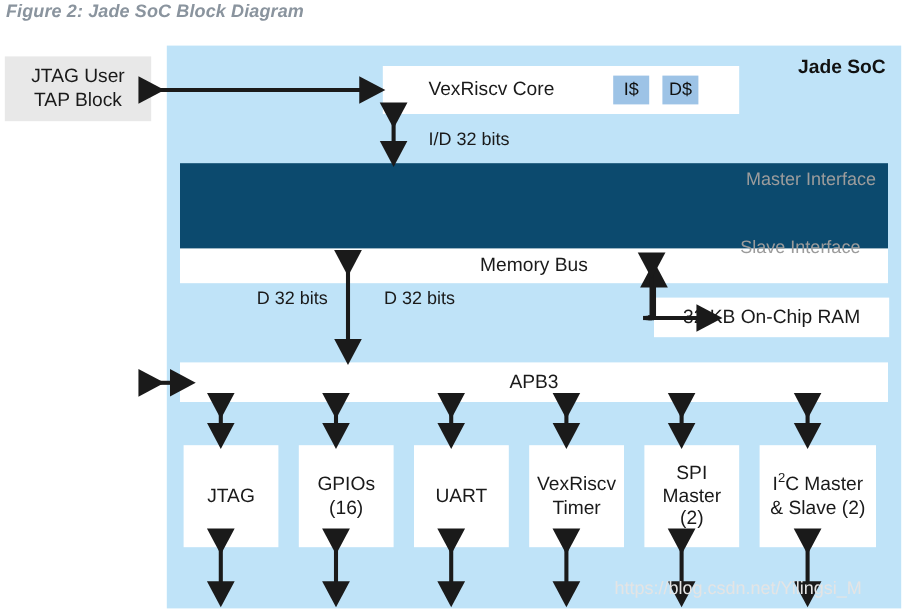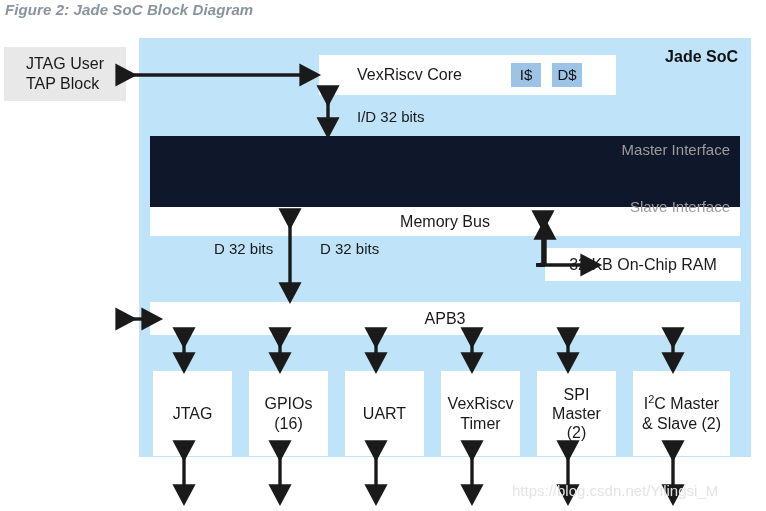--- a/index.html
+++ b/index.html
@@ -29,21 +29,21 @@
     letter-spacing: 0.1px;
     white-space: nowrap;
   }
 
   
   #soc-container {
     position: absolute;
     left: 139px;
     top: 38px;
     width: 612px;
-    height: 419px;
+    height: 469px;
     background: #bfe3f8;
   }
   #soc-label {
     position: absolute;
     right: 13px;
     top: 10px;
     font-size: 16px;
     font-weight: bold;
     color: #111111;
     white-space: nowrap;
@@ -61,20 +61,21 @@
     font-size: 16px;
     line-height: 1.2;
     box-sizing: border-box;
   }
   .gbox {
     position: absolute;
     background: #e8e8e8;
     display: flex;
     align-items: center;
     justify-content: center;
+    text-align: center;
     color: #1a1a1a;
     font-size: 16px;
     line-height: 1.25;
     box-sizing: border-box;
   }
 
   
   #jtag-block { left: 4px; top: 47px; width: 122px; height: 54px; }
   #user-periph-block { left: 4px; top: 291px; width: 122px; height: 56px; }
 
@@ -103,33 +104,33 @@
   #cache-i { left: 192px; }
   #cache-d { left: 233px; }
 
   
   #bus-block {
     position: absolute;
     left: 11px;
     top: 98px;
     width: 590px;
     height: 83px;
-    background: #0f172a;
+    background: #0c4a6e;
   }
   #bus-master-label {
     position: absolute;
     right: 10px;
     top: 5px;
     font-size: 15px;
     color: #9c9c9c;
     white-space: nowrap;
   }
   #bus-slave-label {
     position: absolute;
-    right: 10px;
+    right: 23px;
     bottom: 4px;
     font-size: 15px;
     color: #9c9c9c;
     white-space: nowrap;
   }
   #bus-center {
     position: absolute;
     left: 0;
     top: 27px;
     width: 100%;

